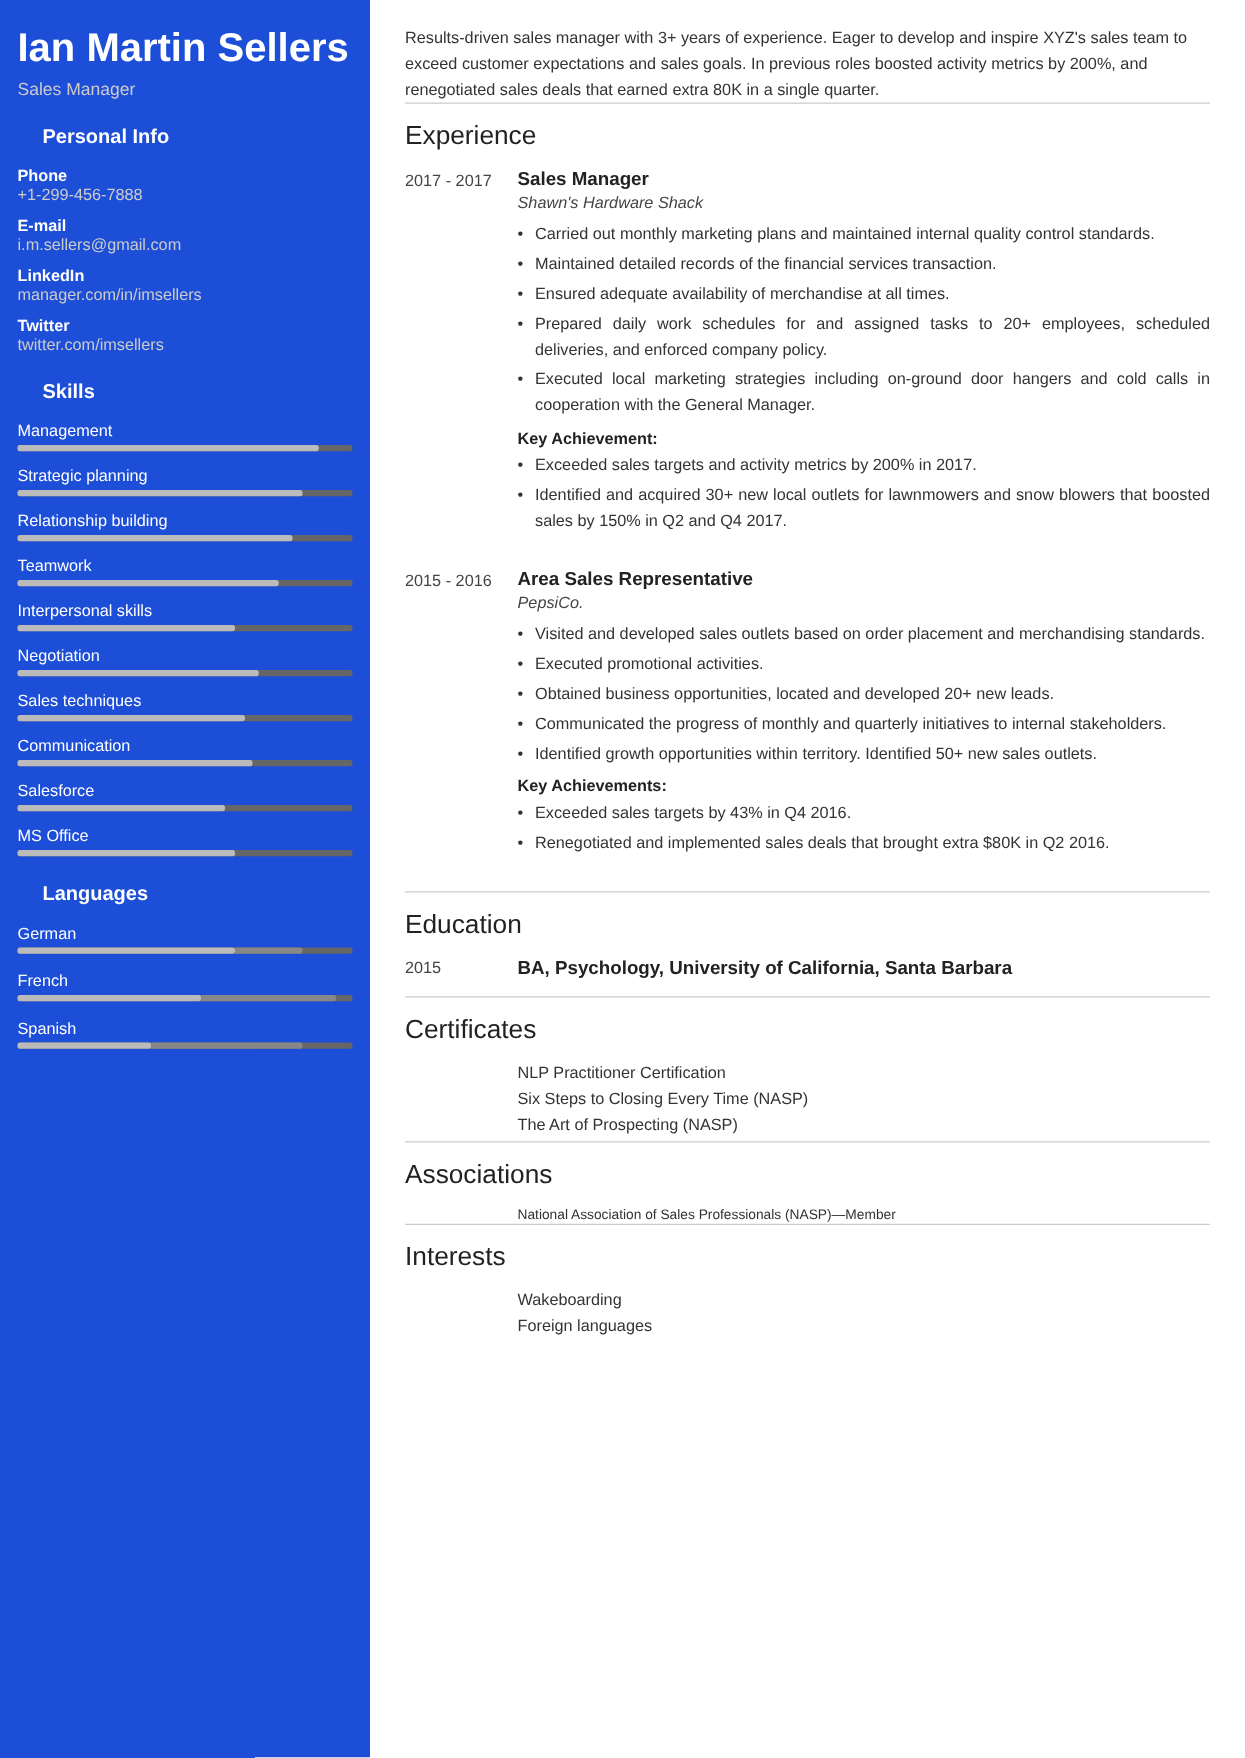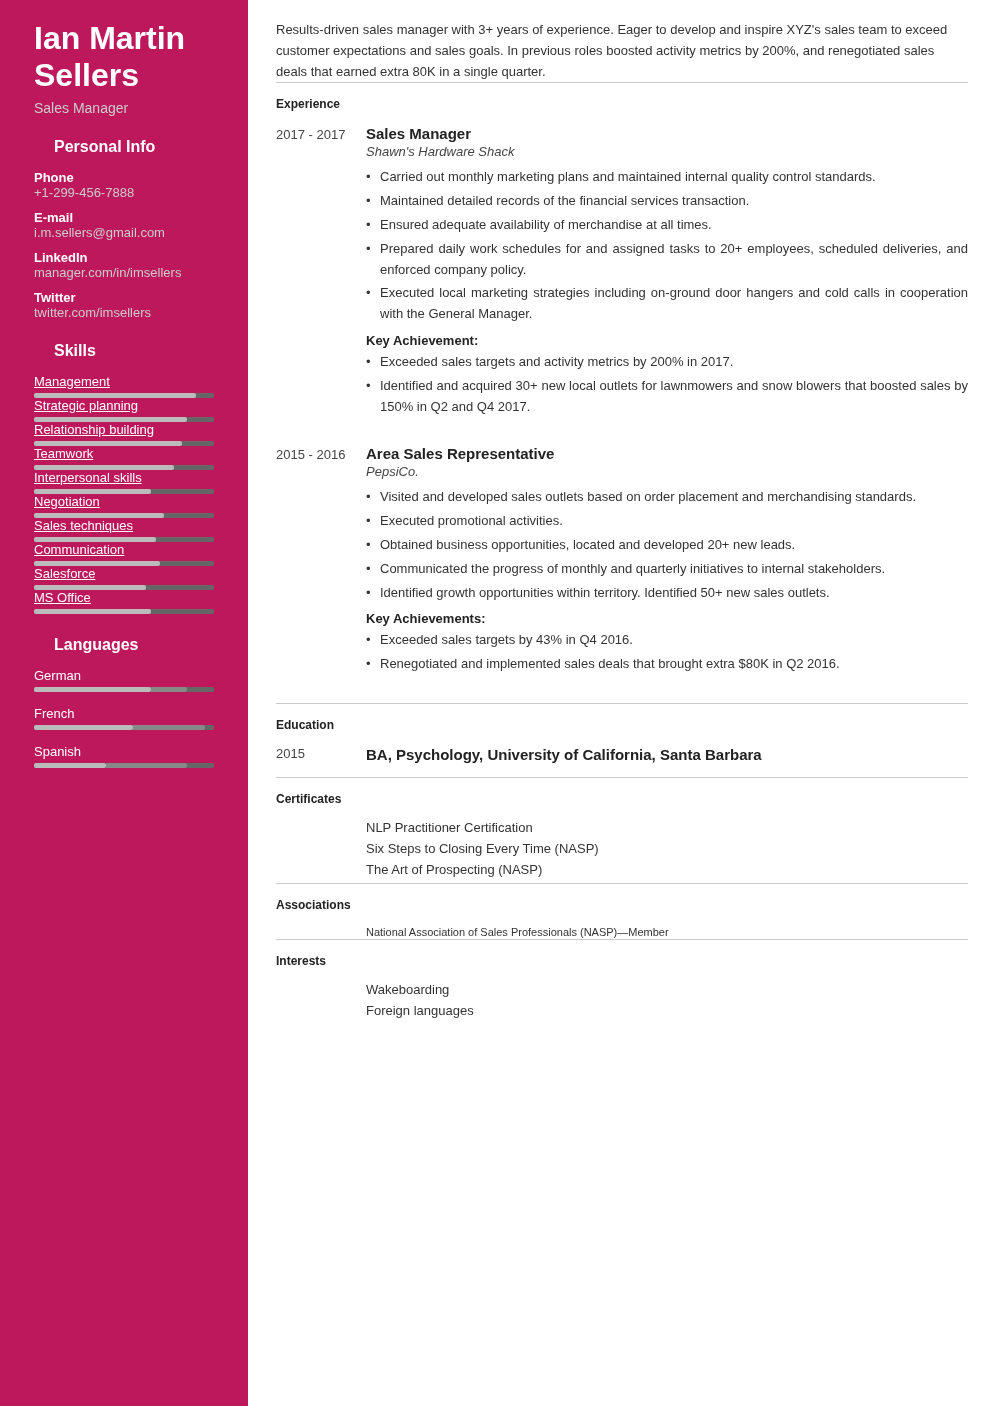--- a/index.html
+++ b/index.html
@@ -7,24 +7,24 @@
       font-family: Arial, sans-serif;
       font-size: 13px;
       background: #fff;
       display: flex;
       width: 996px;
       min-height: 1406px;
     }
 
     
     .sidebar {
-      width: 248px;
-      background: #be185d;
+      width: 296px;
+      background: #1d4ed8;
       color: #fff;
-      padding: 20px 34px;
+      padding: 20px 14px;
       flex-shrink: 0;
     }
 
     .sidebar-name {
       font-size: 32px;
       font-weight: bold;
       line-height: 1.15;
       margin-bottom: 6px;
     }
 
@@ -51,21 +51,21 @@
       font-weight: bold;
       font-size: 13px;
       color: #fff;
     }
     .info-value {
       font-size: 13px;
       color: #ccc;
     }
 
     .skill-item {
-      text-decoration: underline;
+      margin-bottom: 12px;
     }
     .skill-name {
       font-size: 13px;
       color: #fff;
       margin-bottom: 4px;
     }
     .skill-bar-bg {
       width: 100%;
       height: 5px;
       background: #666;
@@ -118,22 +118,22 @@
       line-height: 1.6;
     }
 
     .section-divider {
       border: none;
       border-top: 1px solid #ccc;
       margin-bottom: 14px;
     }
 
     .section-title {
-      font-size: 12px;
-      font-weight: bold;
+      font-size: 21px;
+      font-weight: normal;
       color: #222;
       margin-bottom: 14px;
     }
 
     .experience-block {
       display: flex;
       margin-bottom: 20px;
     }
 
     .exp-date {

